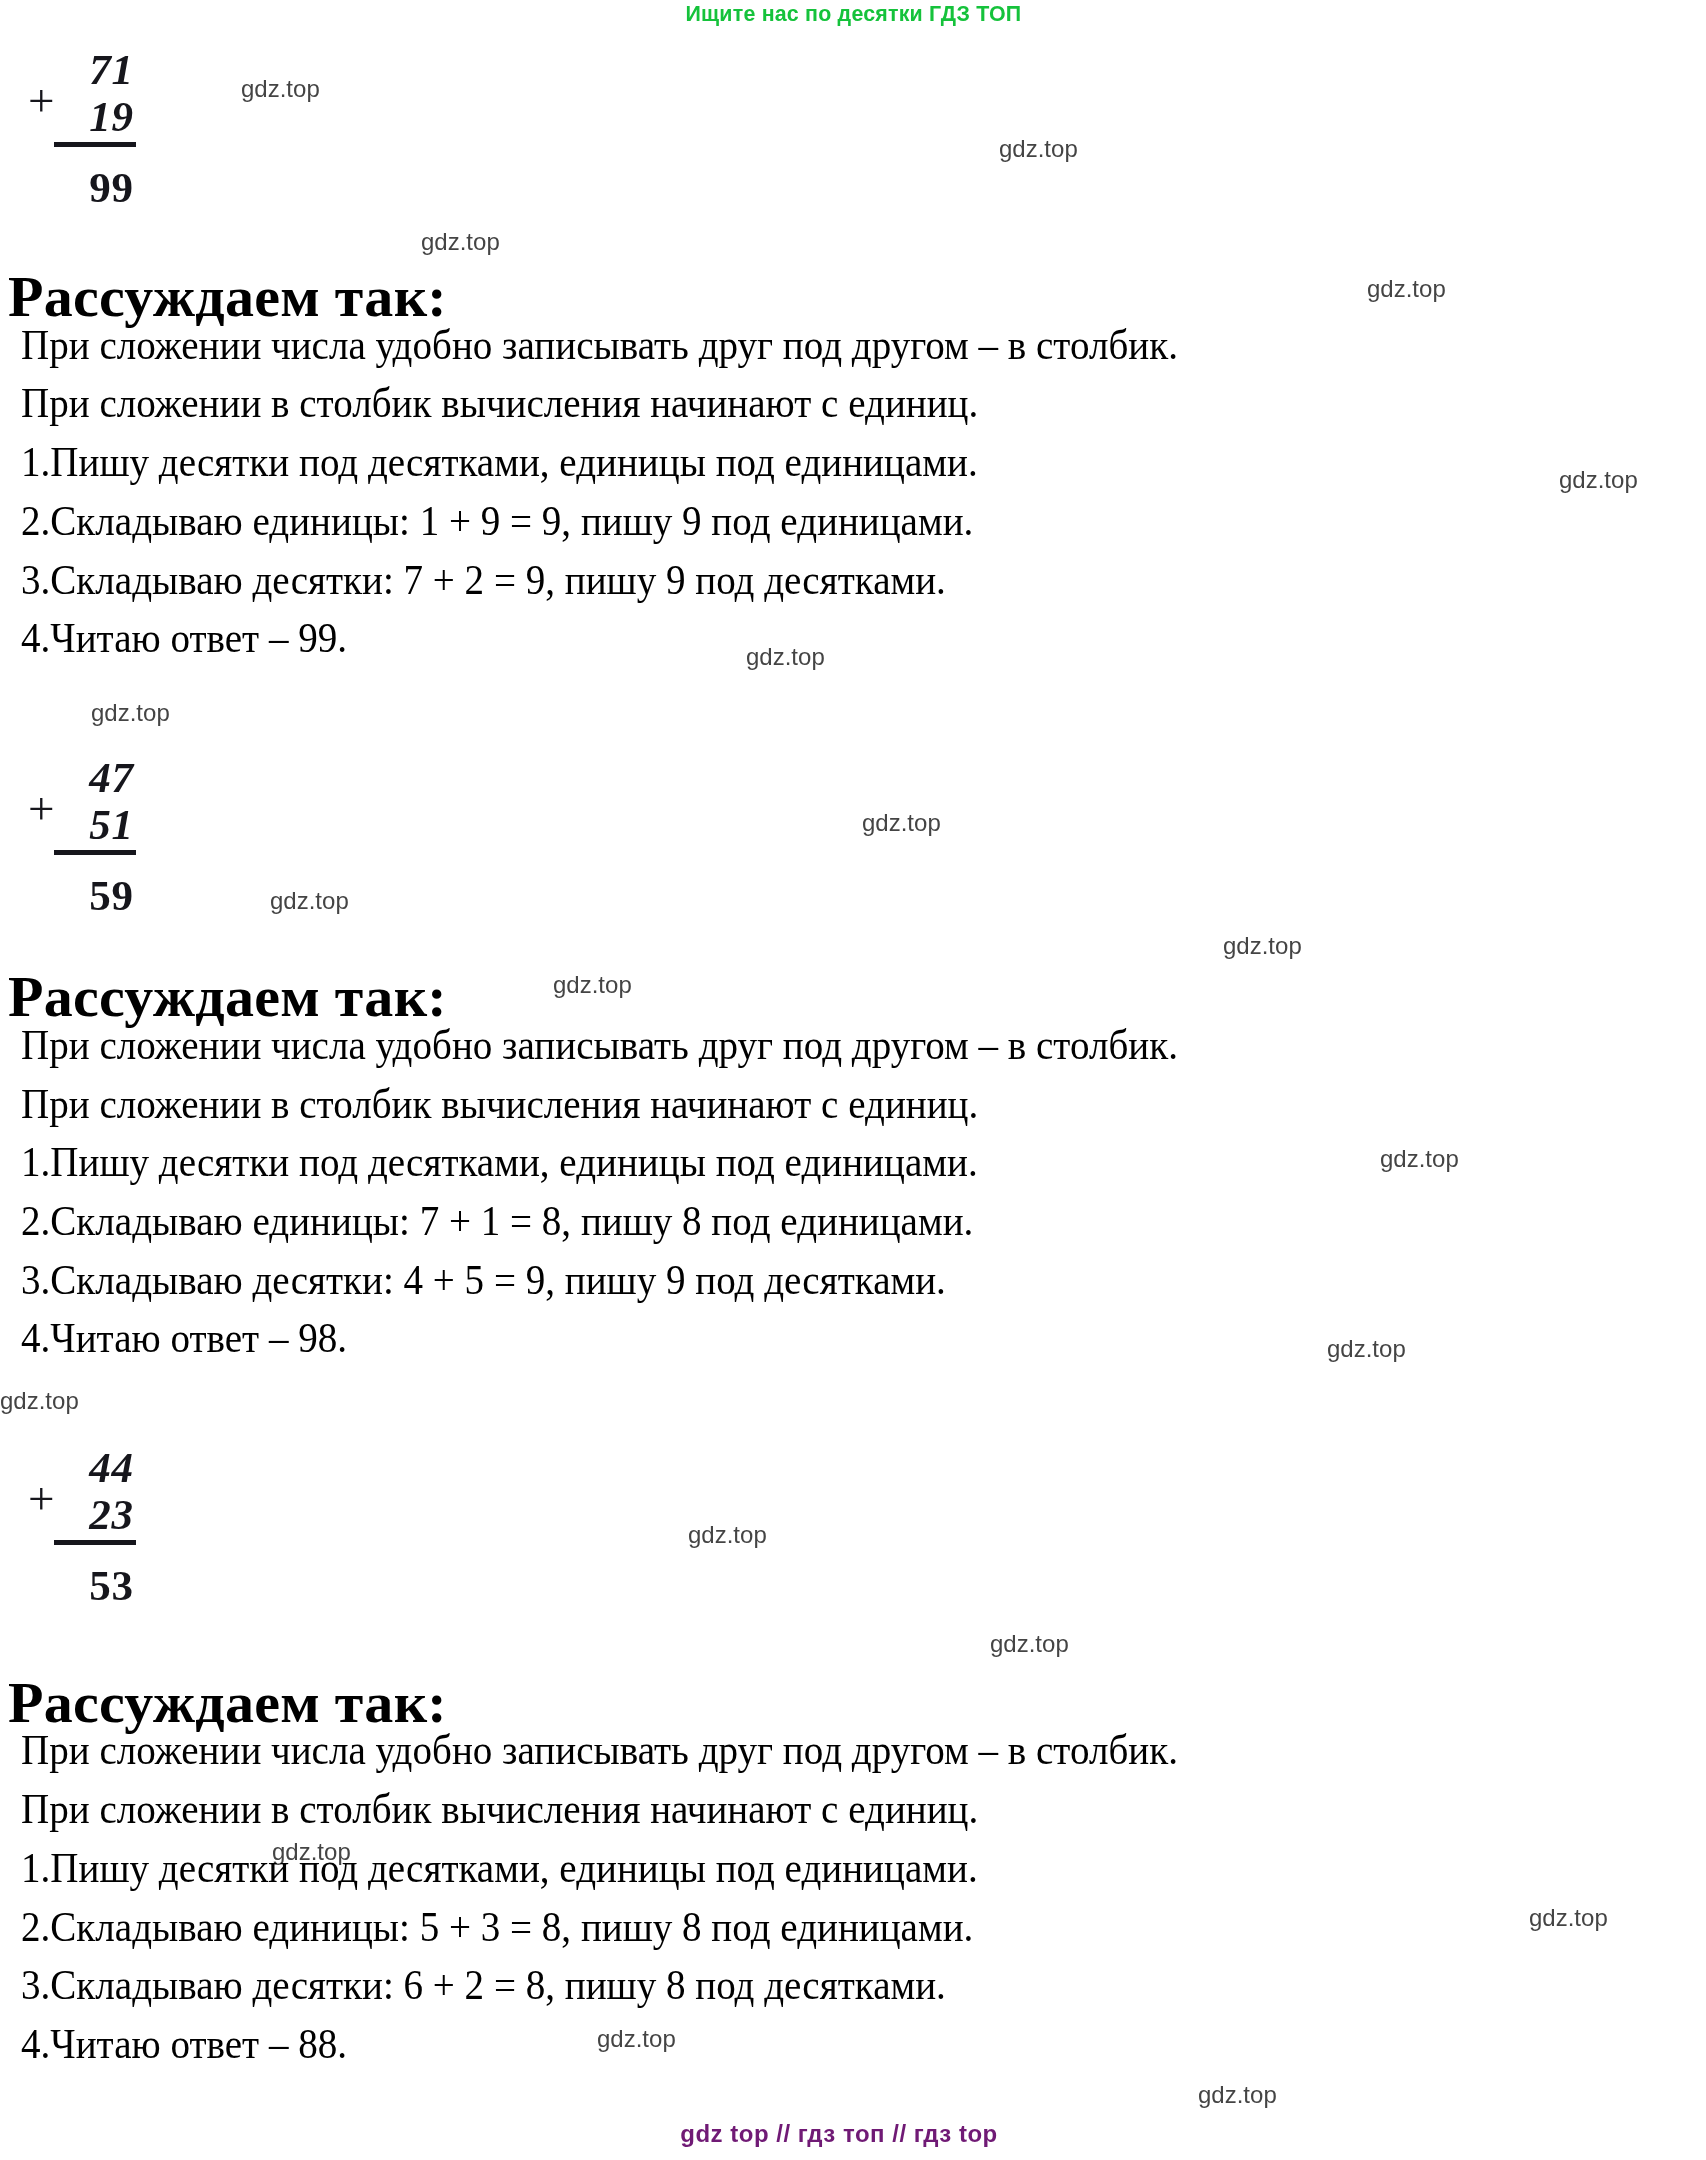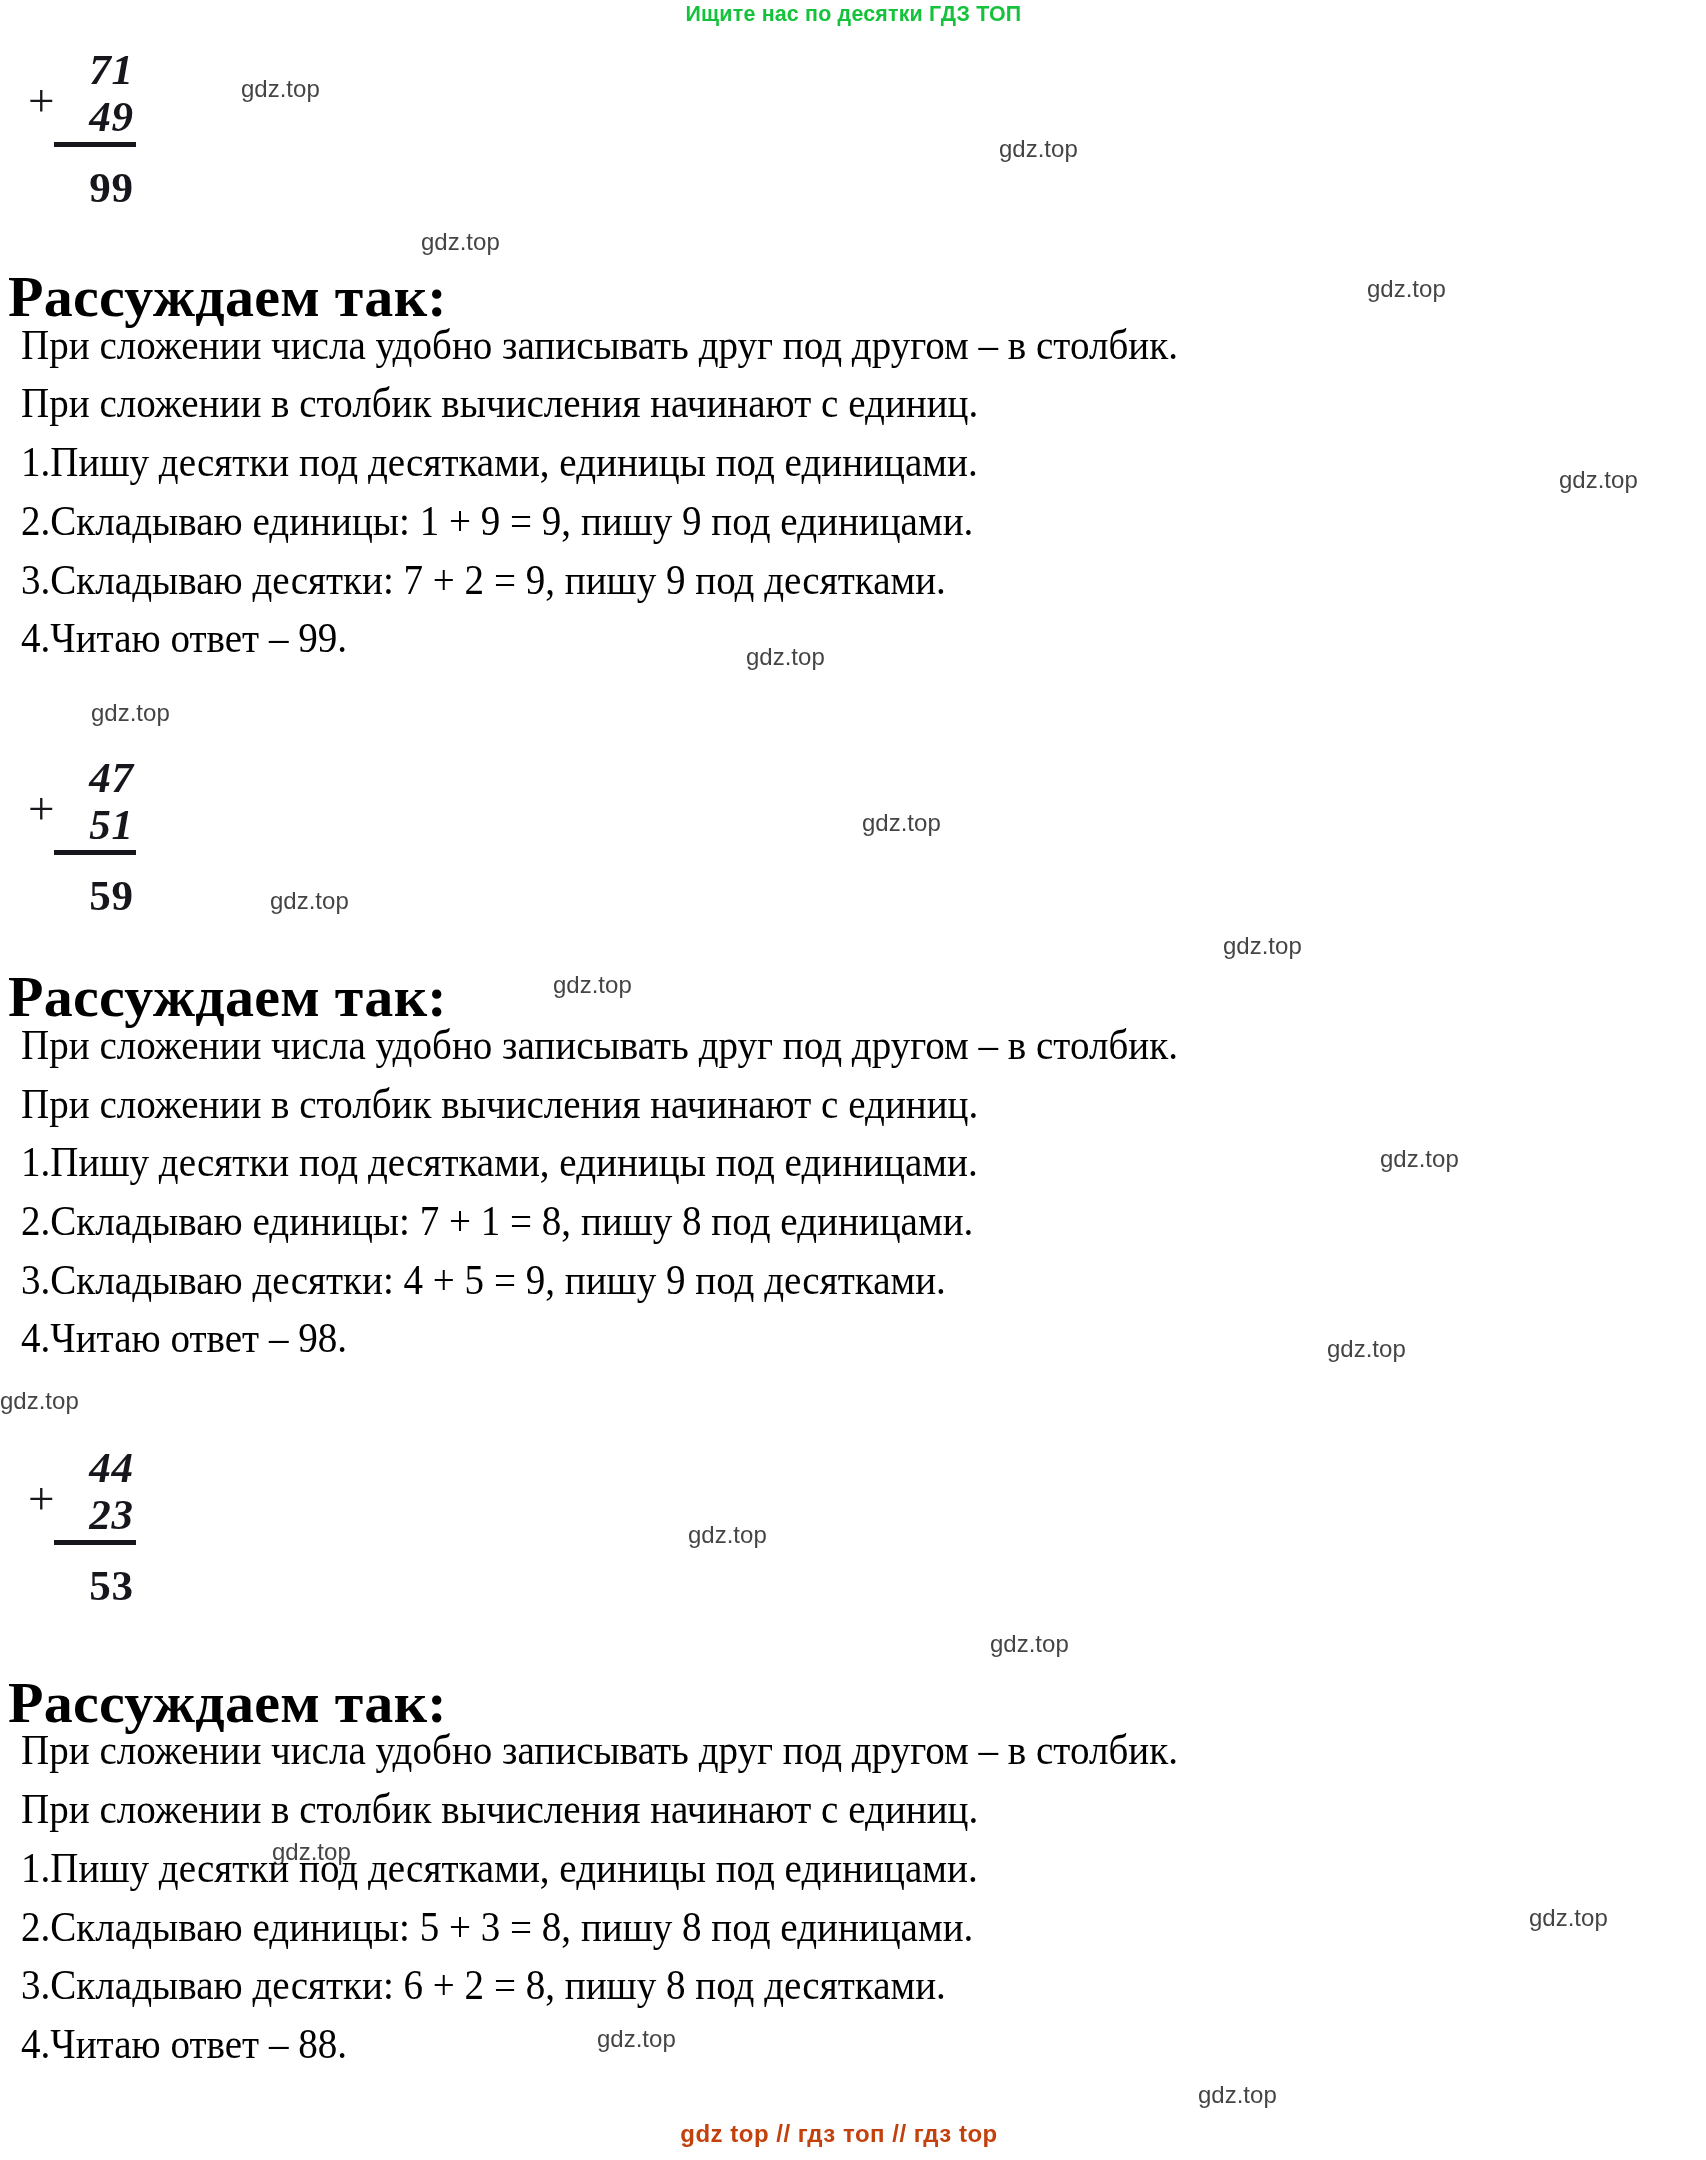--- a/index.html
+++ b/index.html
@@ -33,21 +33,21 @@
   
   .footer {
     position: absolute;
     top: 2120px;
     left: 0;
     width: 1678px;
     text-align: center;
     font-family: "Liberation Sans", "DejaVu Sans", sans-serif;
     font-size: 24px;
     font-weight: 700;
-    color: #c2410c;
+    color: #701a75;
     letter-spacing: 0.5px;
   }
 
   
   .wm {
     position: absolute;
     font-family: "Liberation Sans", "DejaVu Sans", sans-serif;
     font-size: 24px;
     color: #353535;
     white-space: nowrap;
@@ -146,21 +146,21 @@
     <div class="wm" style="left: 272px; top: 1838px; color: rgb(53, 53, 53);">gdz.top</div>
     <div class="wm" style="left: 1529px; top: 1904px; color: rgb(53, 53, 53);">gdz.top</div>
     <div class="wm" style="left: 597px; top: 2025px; color: rgb(53, 53, 53);">gdz.top</div>
     <div class="wm" style="left: 1198px; top: 2081px; color: rgb(53, 53, 53);">gdz.top</div>
   </div>
 
 <div class="colsum" style="left:28px; top:42px;">
   <div class="plus">+</div>
   <div class="stack">
     <div class="num">71</div>
-    <div class="num">49</div>
+    <div class="num">19</div>
     <div class="rule"></div>
     <div class="total">99</div>
   </div>
 </div>
 
 <div class="reason-head" style="top:263px;">Рассуждаем так:</div>
 <div class="line" style="top:321px;">При сложении числа удобно записывать друг под другом – в столбик.</div>
 <div class="line" style="top:379px;">При сложении в столбик вычисления начинают с единиц.</div>
 <div class="line" style="top:438px;">1.Пишу десятки под десятками, единицы под единицами.</div>
 <div class="line" style="top:497px;">2.Складываю единицы: 1 + 9 = 9, пишу 9 под единицами.</div>

